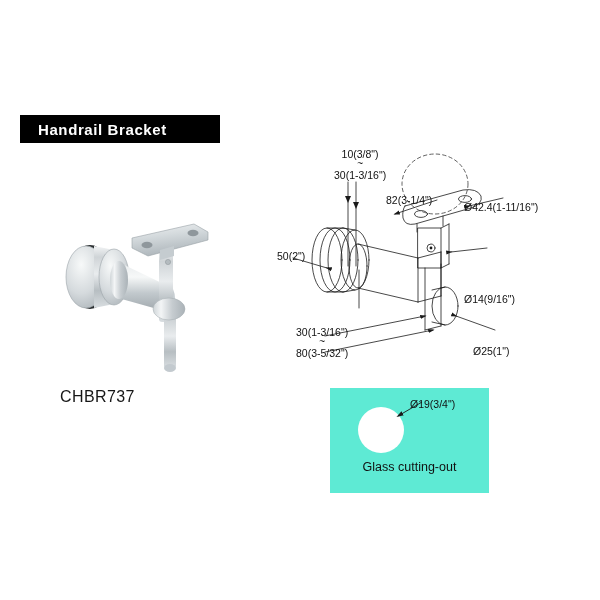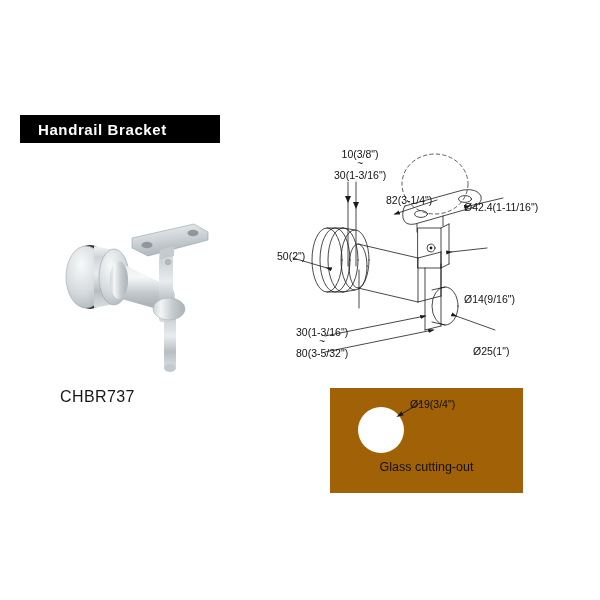--- a/index.html
+++ b/index.html
@@ -80,23 +80,23 @@
     font-size: 10px;
     line-height: 0.85;
   }
   .dim-label.centered { text-align: center; }
 
   
   #glass-panel {
     position: absolute;
     left: 330px;
     top: 388px;
-    width: 193px;
+    width: 159px;
     height: 105px;
-    background: #a16207;
+    background: #5eead4;
   }
   #glass-hole {
     position: absolute;
     left: 28px;
     top: 19px;
     width: 46px;
     height: 46px;
     border-radius: 50%;
     background: #ffffff;
   }

